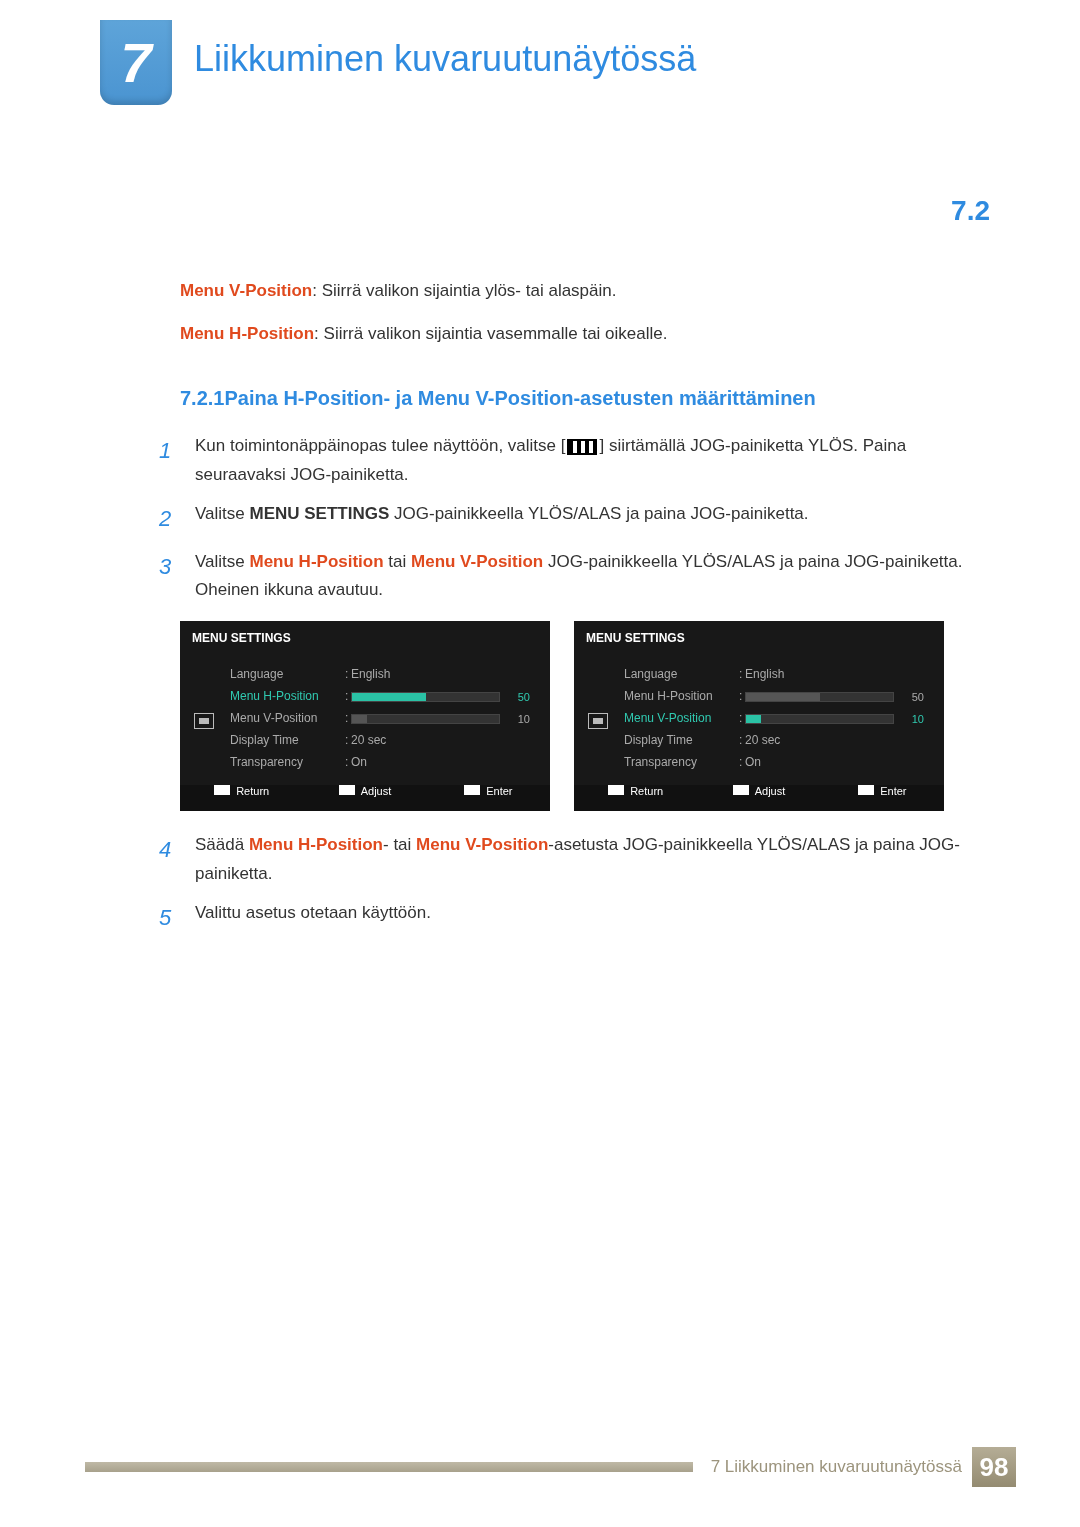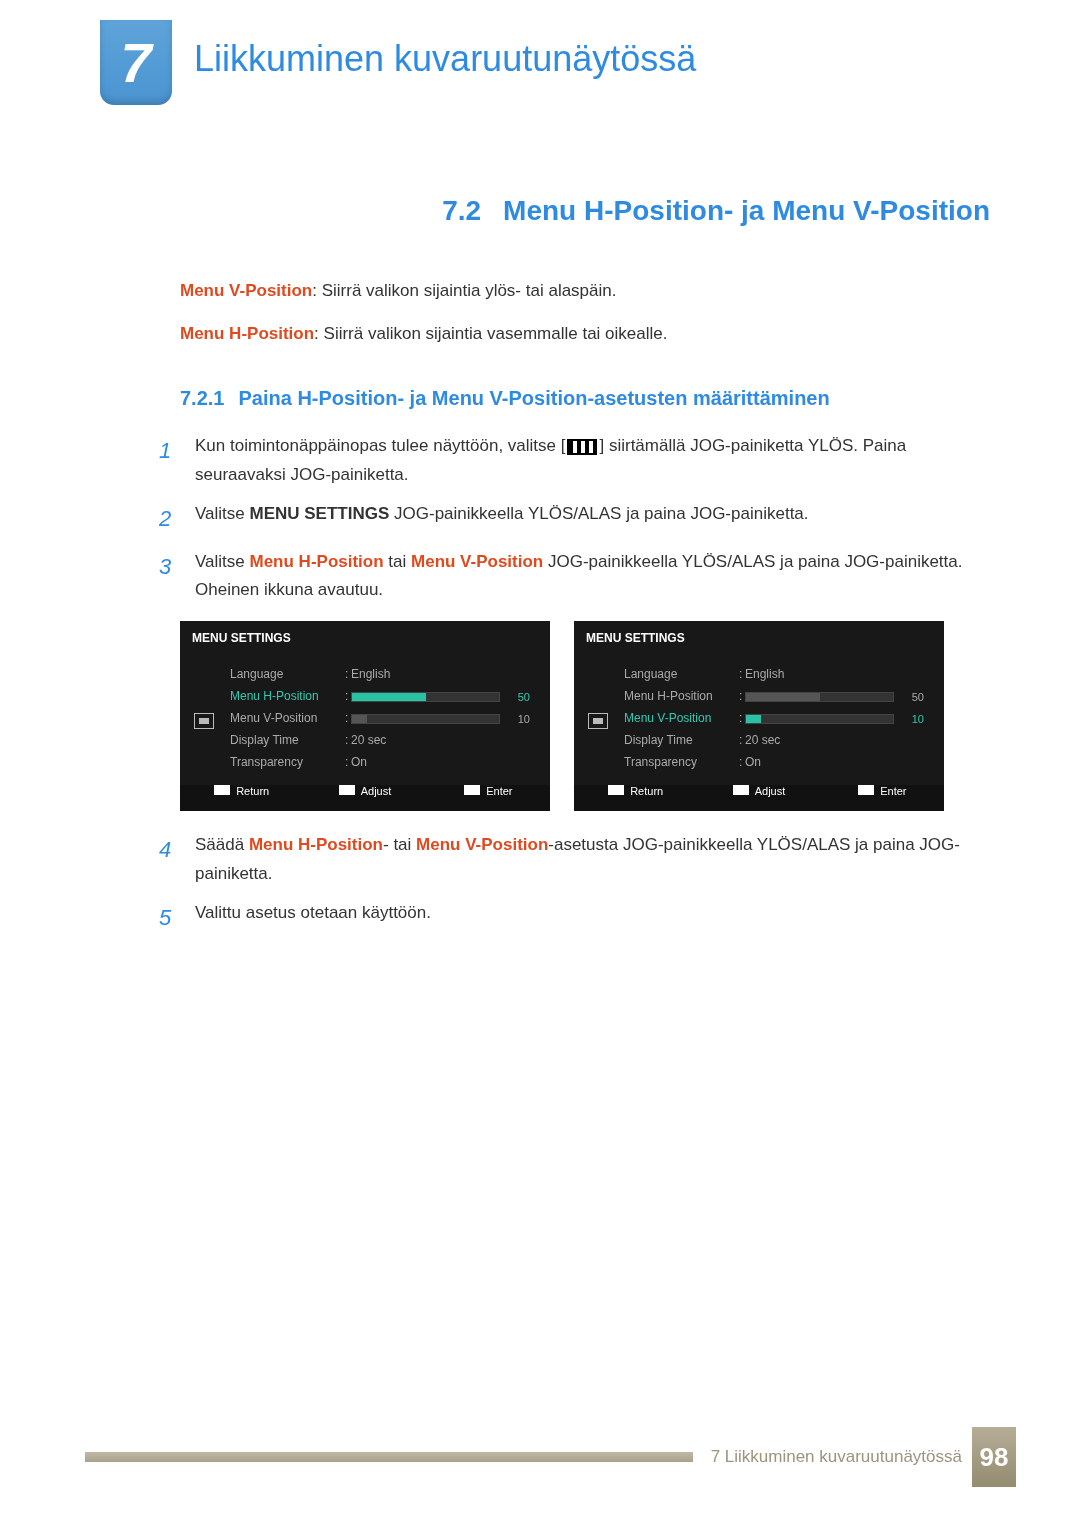--- a/index.html
+++ b/index.html
@@ -39,21 +39,21 @@
   .sec-num { color: #2f8be0; font-weight: 700; }
   .sec-title {
     color: #2f8be0; font-size: 28px; font-weight: 700;
     display: flex; gap: 22px; margin-bottom: 50px; justify-content: flex-end;
   }
   .para { font-size: 17px; line-height: 1.6; color: #333; margin-bottom: 16px; margin-left: 95px; }
   .red { color: #e04a1e; font-weight: 700; }
   .bold { font-weight: 700; }
   .subsec {
     margin-left: 95px;
-    display: flex; gap: 14px;
+    display: flex; gap: 0;
     color: #2f8be0; font-size: 20px; font-weight: 700;
     margin-top: 40px; margin-bottom: 22px;
   }
   .steps { margin-left: 74px; }
   .step { display: flex; gap: 14px; font-size: 17px; line-height: 1.7; margin-bottom: 10px; }
   .step .num { color: #2f8be0; font-style: italic; font-size: 22px; min-width: 22px; font-weight: 400;}
   .step .txt { flex: 1; color: #333; }
   .icon-menu-inline {
     display:inline-block; vertical-align: middle;
     width: 30px; height: 16px; border: 2px solid #000;
@@ -99,36 +99,35 @@
     position:absolute; bottom: 40px; left: 85px; right: 64px;
     display:flex; align-items:center;
   }
   .footer-bar {
     flex:1; height: 10px;
     background: linear-gradient(180deg,#bfb9a6,#a8a18c);
     margin-right: 18px;
   }
   .footer-text { color:#9c947d; font-size:17px; margin-right:10px;}
   .footer-page {
-    width:44px; height:60px; background:linear-gradient(180deg,#b5ad96,#948b71);
+    width:44px; height:40px; background:linear-gradient(180deg,#b5ad96,#948b71);
     color:#fff; display:flex; align-items:center; justify-content:center;
     font-size:26px; font-weight:700;
   }
 </style>
 </head>
 <body>
 
 <div class="page">
   <div class="chapter-tab">7</div>
   <div class="chapter-title">Liikkuminen kuvaruutunäytössä</div>
 
   <div class="content">
     <div class="sec-title">
       <span class="sec-num">7.2</span>
-      <span>Menu H-Position- ja Menu V-Position</span>
     </div>
 
     <div class="para">
       <span class="red">Menu V-Position</span><span>: Siirrä valikon sijaintia ylös- tai alaspäin.</span>
     </div>
     <div class="para">
       <span class="red">Menu H-Position</span><span>: Siirrä valikon sijaintia vasemmalle tai oikealle.</span>
     </div>
 
     <div class="subsec">

